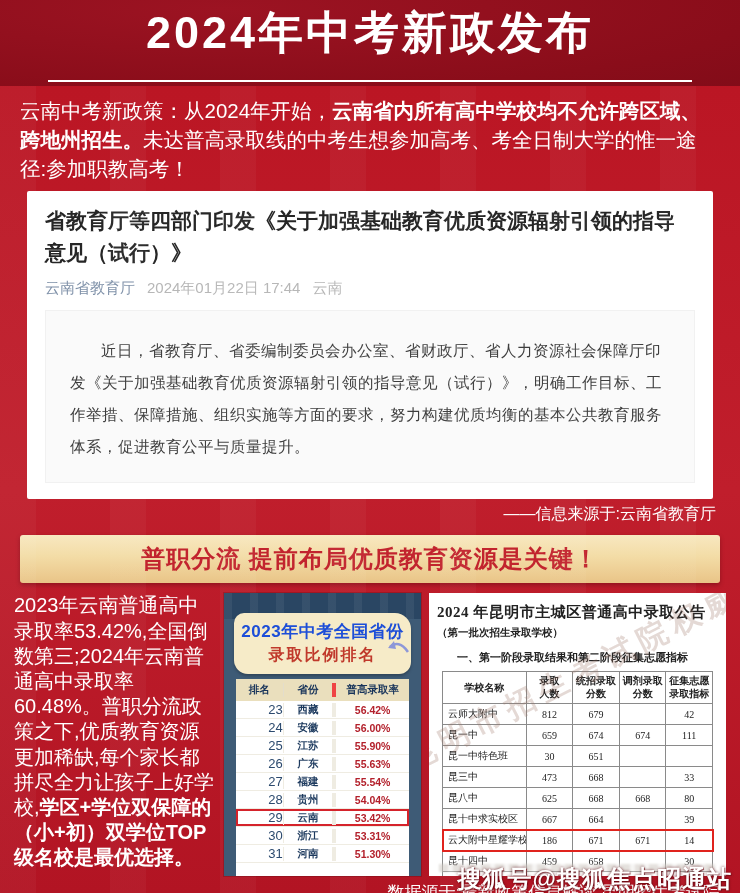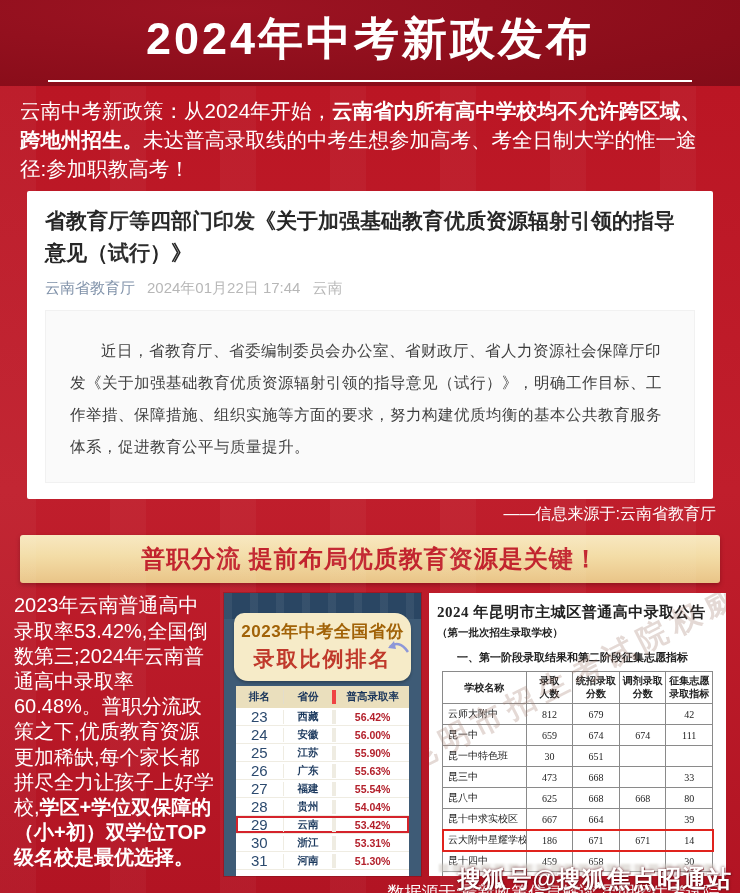--- a/index.html
+++ b/index.html
@@ -13,21 +13,21 @@
     content:""; position:absolute; inset:0; pointer-events:none;
     background:repeating-linear-gradient(90deg, rgba(255,255,255,0.035) 0 36px, rgba(255,255,255,0) 36px 110px);
   }
   
   .hdr{
     position:relative; height:86px;
     background:radial-gradient(120% 160% at 30% 10%, #9c1322 0%, #8a0d1a 60%, #7c0b17 100%);
   }
   .hdr h1{
     text-align:center; color:#fff; font-size:45px; font-weight:900;
-    letter-spacing:3px; padding-top:14px; line-height:1.1;
+    letter-spacing:3px; padding-top:8px; line-height:1.1;
   }
   .hdr .rule{ position:absolute; left:48px; right:48px; bottom:4px; height:2px; background:#fff; }
   
   .intro{
     margin:10px 20px 0; color:#fff; font-size:20.5px; line-height:1.42; font-weight:500;
   }
   .intro b{ font-weight:900; }
   
   .card{
     margin:8px 27px 0; background:#ffffff; border-radius:2px; padding:14px 18px 16px;
@@ -62,32 +62,32 @@
   }
   .poster .band{
     position:absolute; top:0; left:0; right:0; height:26px; background:#2a4663;
     background-image:repeating-linear-gradient(90deg, rgba(255,255,255,0.06) 0 8px, rgba(255,255,255,0) 8px 26px);
   }
   .cream{
     position:relative; margin:20px 10px 0; background:#f6ebc8;
     border-radius:10px 16px 12px 14px; padding:7px 4px 8px; text-align:center;
     box-shadow:0 2px 3px rgba(0,0,0,0.25);
   }
-  .cream .t1{ color:#a16207; font-size:17px; font-weight:900; letter-spacing:0.5px; }
-  .cream .t2{ color:#c0392b; font-size:21px; font-weight:900; margin-top:2px; letter-spacing:2px; }
+  .cream .t1{ color:#1d4ed8; font-size:17px; font-weight:900; letter-spacing:0.5px; }
+  .cream .t2{ color:#c0392b; font-size:16px; font-weight:900; margin-top:2px; letter-spacing:2px; }
   .arrow-doodle{ position:absolute; right:2px; top:26px; }
   .p-table{ margin:5px 12px 0; background:#fff; padding-bottom:14px; }
   .p-head, .p-row{ display:flex; align-items:center; }
   .p-head{ background:#eadfbd; height:22px; }
   .p-head span{ color:#17335a; font-size:10.5px; font-weight:700; }
   .p-row{ height:18px; border-bottom:1px solid #efece2; }
   .p-c1{ width:27%; text-align:center; }
   .p-c2{ width:31%; text-align:center; border-left:1px solid #e3ddcb; border-right:4px solid #ef4444; }
   .p-c3{ width:42%; text-align:center; }
-  .p-row .p-c1{ color:#2c4a6e; font-size:15px; }
+  .p-row .p-c1{ color:#2c4a6e; font-size:13px;text-align:right; }
   .p-row .p-c2{ color:#1d3a5e; font-size:10.5px; font-weight:700; border-color:#efece2; }
   .p-row .p-c3{ color:#b3202b; font-size:10.5px; font-weight:800; }
   .p-row-hl{ box-shadow:inset 0 0 0 2px #d5232b; }
   
   .doc{
     flex:1; height:283px; background:#fff; position:relative; overflow:hidden;
     padding:10px 8px 0; font-family:"Liberation Serif", serif; color:#222;
   }
   .doc-title{ text-align:left; font-size:15px; font-weight:700; letter-spacing:0.5px; }
   .doc-sub{ text-align:left; font-size:10.5px; font-weight:700; margin-top:4px; }

